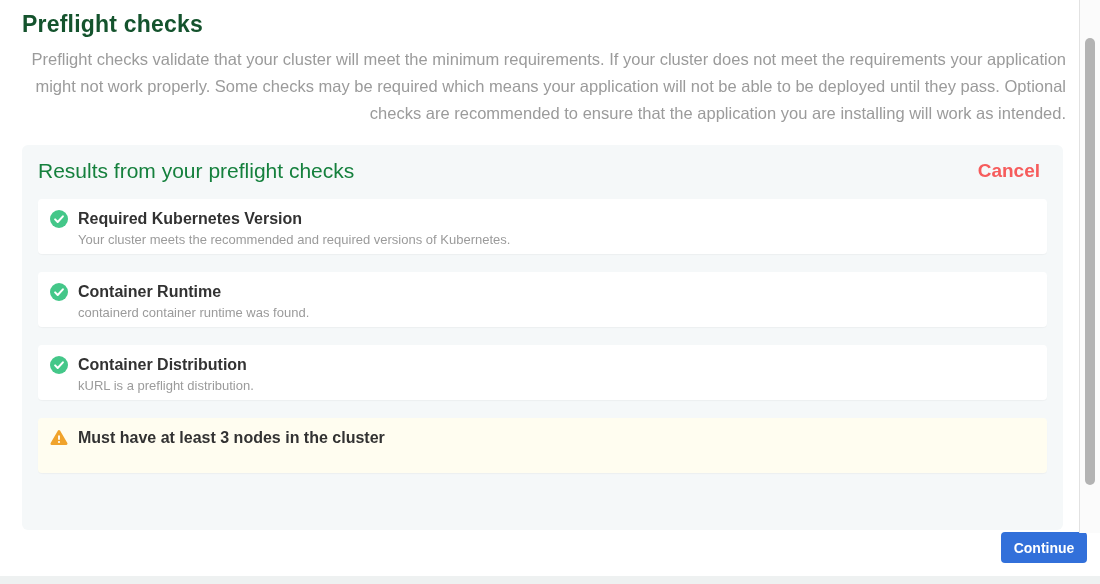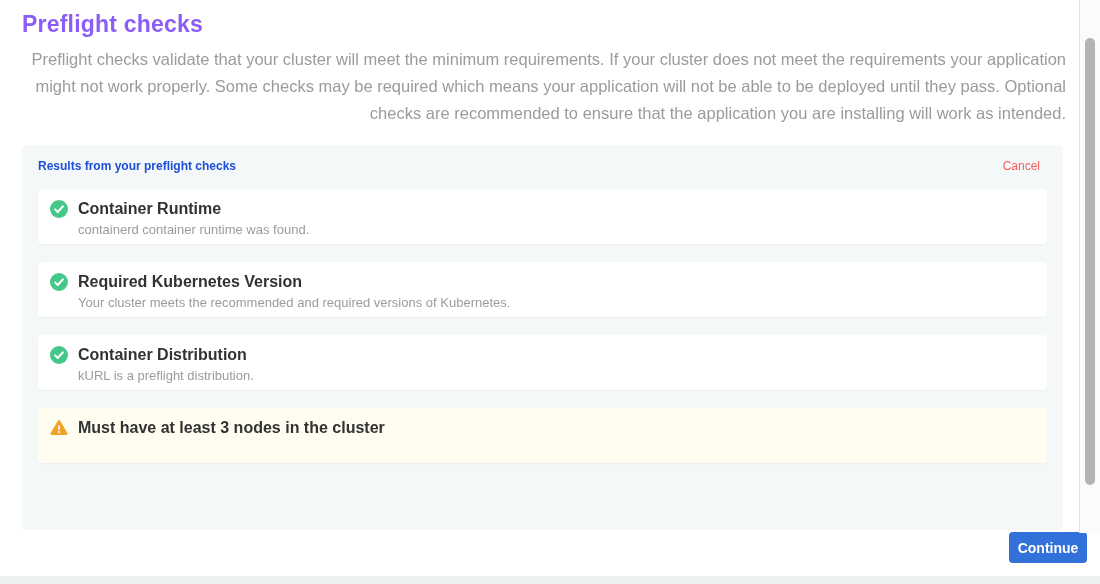--- a/index.html
+++ b/index.html
@@ -1,40 +1,40 @@
 <!DOCTYPE html>
 <html><head>
 <meta charset="utf-8">
 <style>
   html,body{margin:0;padding:0;}
   body{font-family:"Liberation Sans","DejaVu Sans",sans-serif;background:#ffffff;}
   .viewport{position:relative;width:1100px;height:584px;overflow:hidden;background:#ffffff;}
 
   
   .page-header{position:absolute;left:22px;top:0;width:1044px;}
-  .page-title{margin:11px 0 0 0;font-size:23px;line-height:27px;font-weight:bold;color:#8b5cf6;letter-spacing:.2px;}
+  .page-title{margin:11px 0 0 0;font-size:23px;line-height:27px;font-weight:bold;color:#14532d;letter-spacing:.2px;}
   .page-desc{margin:8px 0 0 0;font-size:16.5px;line-height:27px;color:#9b9b9b;font-weight:500;text-align:right;}
 
   
   .results-panel{position:absolute;left:22px;top:145px;width:1041px;height:385px;background:#f5f8f9;border-radius:6px;overflow:hidden;box-sizing:border-box;}
   .panel-header{display:flex;justify-content:space-between;align-items:center;margin:14px 16px 0 16px;}
-  .panel-heading{font-size:12px;font-weight:bold;color:#1d4ed8;}
-  .cancel-link{font-size:12px;font-weight:normal;color:#f65c5c;cursor:pointer;text-decoration:none;margin-right:7px;margin-left:39px;}
+  .panel-heading{font-size:21px;font-weight:normal;color:#15803d;}
+  .cancel-link{font-size:19px;font-weight:bold;color:#f65c5c;cursor:pointer;text-decoration:none;margin-right:7px;margin-left:39px;}
 
   .check-list{margin:16px 16px 0 16px;}
   .check-row{display:flex;align-items:flex-start;background:#ffffff;border-radius:4px;height:55px;box-sizing:border-box;padding:10px 12px;margin-bottom:18px;box-shadow:0 1px 1px rgba(50,50,50,0.04);}
   .check-icon{width:18px;height:18px;flex:0 0 18px;margin-right:10px;margin-top:1px;}
   .check-text{display:flex;flex-direction:column;}
   .check-title{font-size:16px;line-height:19px;font-weight:bold;color:#323232;}
   .check-message{font-size:13px;line-height:16px;color:#9b9b9b;margin-top:4px;font-weight:500;}
   .status-warning{background:#fffdf0;}
   .status-warning .check-message{color:#f9a41b;}
 
   
-  .continue-button{position:absolute;top:532px;right:13px;width:78px;height:31px;background:#3270da;color:#ffffff;font-family:inherit;font-size:14px;font-weight:bold;border:none;border-radius:4px;cursor:pointer;padding:0;}
+  .continue-button{position:absolute;top:532px;right:13px;width:86px;height:31px;background:#3270da;color:#ffffff;font-family:inherit;font-size:14px;font-weight:bold;border:none;border-radius:4px;cursor:pointer;padding:0;}
   .bottom-strip{position:absolute;left:0;right:0;bottom:0;height:8px;background:#eef1f1;}
 
   
   .scrollbar-track{position:absolute;top:0;right:0;width:21px;height:533px;background:#fbfbfb;border-left:1px solid #e2e2e2;box-sizing:border-box;}
   .scrollbar-thumb{position:absolute;top:38px;right:5px;width:10px;height:447px;background:#b3b3b3;border-radius:5px;}
 </style>
 </head>
 <body>
 
 <div class="viewport">
@@ -52,35 +52,35 @@
     <div class="check-list">
         <div class="check-row status-success">
       <span class="check-icon icon-success">
         <svg width="18" height="18" viewBox="0 0 18 18">
           <circle cx="9" cy="9" r="9" fill="#44c789"></circle>
           <path d="M5.1 9.4l2.6 2.6 5.2-5.7" stroke="#ffffff" stroke-width="2" fill="none" stroke-linecap="round" stroke-linejoin="round"></path>
         </svg>
       </span>
 
       <span class="check-text">
-        <span class="check-title">Container Runtime</span>
-        <span class="check-message">containerd container runtime was found.</span>
+        <span class="check-title">Required Kubernetes Version</span>
+        <span class="check-message">Your cluster meets the recommended and required versions of Kubernetes.</span>
       </span>
     </div>
         <div class="check-row status-success">
       <span class="check-icon icon-success">
         <svg width="18" height="18" viewBox="0 0 18 18">
           <circle cx="9" cy="9" r="9" fill="#44c789"></circle>
           <path d="M5.1 9.4l2.6 2.6 5.2-5.7" stroke="#ffffff" stroke-width="2" fill="none" stroke-linecap="round" stroke-linejoin="round"></path>
         </svg>
       </span>
 
       <span class="check-text">
-        <span class="check-title">Required Kubernetes Version</span>
-        <span class="check-message">Your cluster meets the recommended and required versions of Kubernetes.</span>
+        <span class="check-title">Container Runtime</span>
+        <span class="check-message">containerd container runtime was found.</span>
       </span>
     </div>
         <div class="check-row status-success">
       <span class="check-icon icon-success">
         <svg width="18" height="18" viewBox="0 0 18 18">
           <circle cx="9" cy="9" r="9" fill="#44c789"></circle>
           <path d="M5.1 9.4l2.6 2.6 5.2-5.7" stroke="#ffffff" stroke-width="2" fill="none" stroke-linecap="round" stroke-linejoin="round"></path>
         </svg>
       </span>
 

